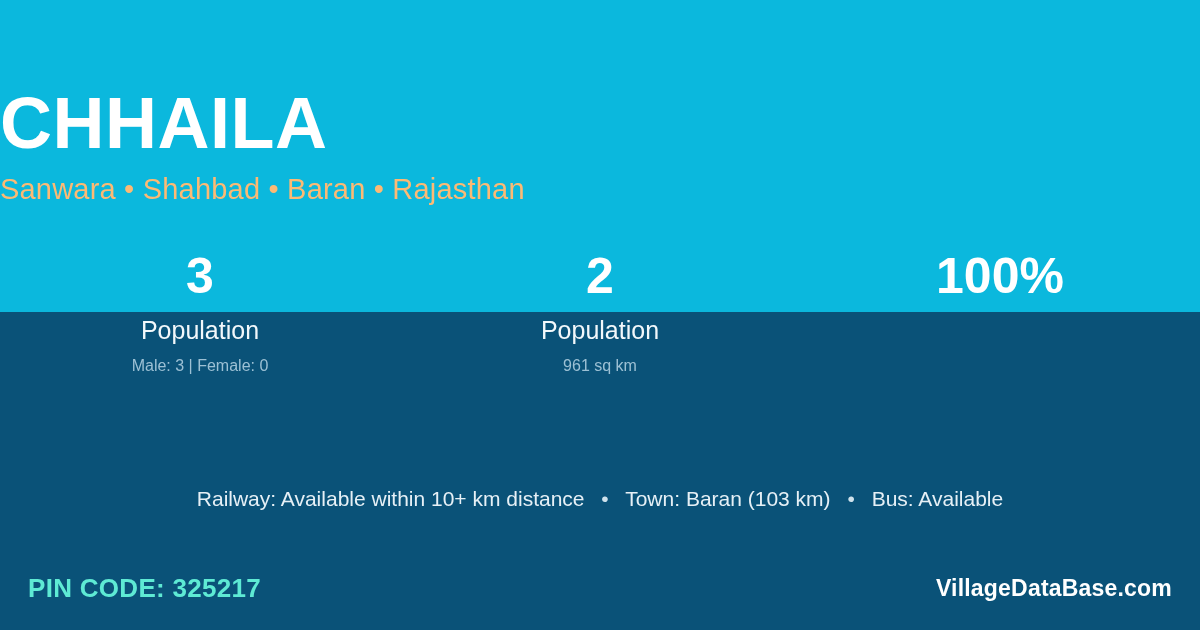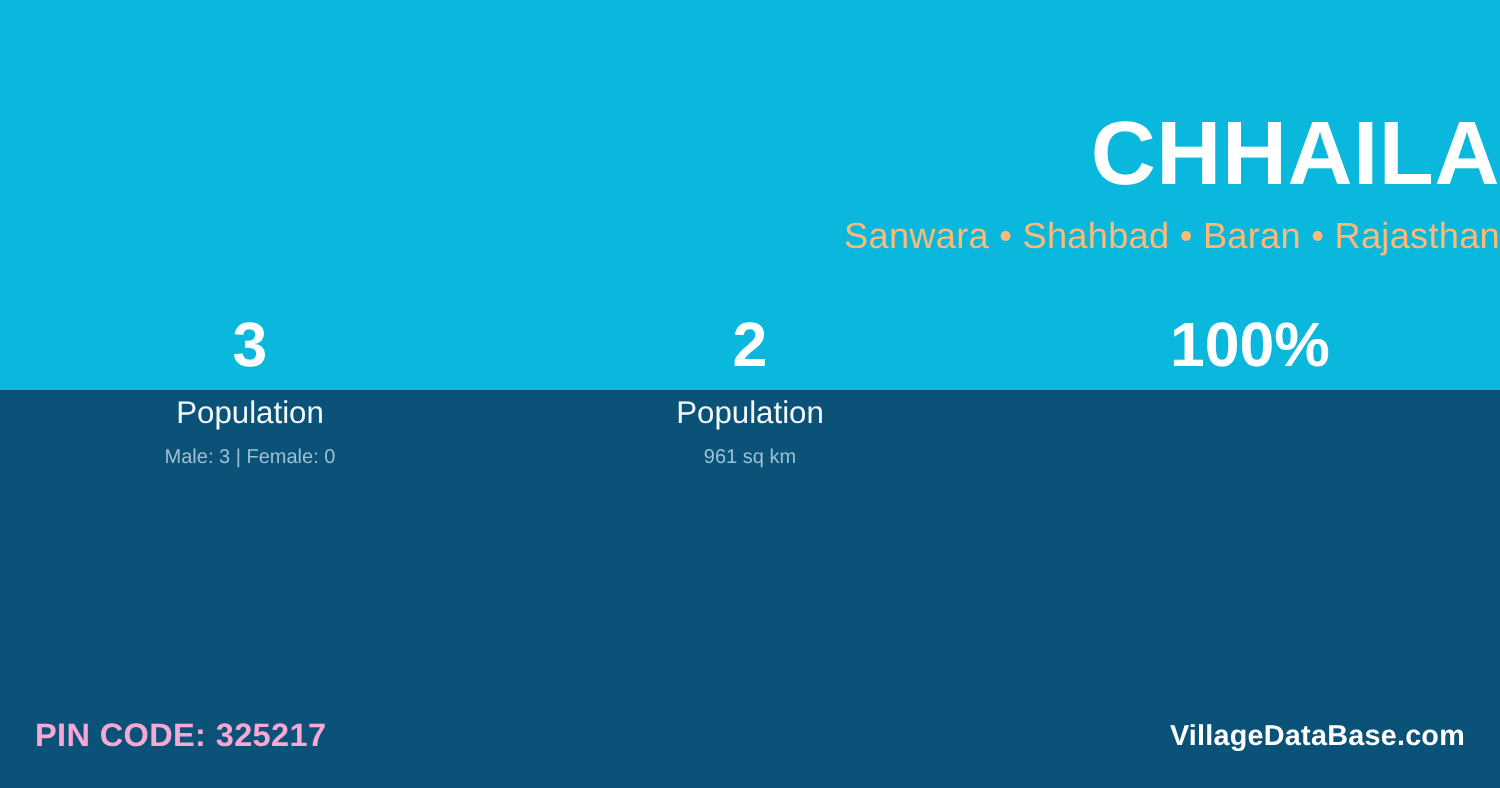--- a/index.html
+++ b/index.html
@@ -31,21 +31,21 @@
     height: 312px;
     background: #0bb8dd;
   }
 
   
   #header {
     position: absolute;
     left: 0;
     top: 0;
     width: 1200px;
-    text-align: right;
+    text-align: left;
   }
 
   #village-title {
     margin-top: 83px;
     font-size: 72px;
     line-height: 80px;
     font-weight: bold;
     color: #ffffff;
     letter-spacing: 0.5px;
   }
@@ -126,21 +126,21 @@
     display: flex;
     align-items: center;
     justify-content: space-between;
     padding: 0 28px 14px 28px;
   }
 
   #pin-code {
     font-size: 26px;
     line-height: 30px;
     font-weight: bold;
-    color: #f9a8d4;
+    color: #5eead4;
     letter-spacing: 0.3px;
   }
 
   #brand {
     font-size: 23px;
     line-height: 28px;
     font-weight: bold;
     color: #ffffff;
     letter-spacing: 0.2px;
   }
@@ -170,19 +170,26 @@
       <div class="stat-label">Population</div>
       <div class="stat-sub">961 sq km</div>
     </div>
 
     <div class="stat">
       <div class="stat-value">100%</div>
     </div>
 
   </div>
 
+  <div id="amenities">
+    <span>Railway: Available within 10+ km distance</span>
+    <span class="sep">•</span>
+    <span>Town: Baran (103 km)</span>
+    <span class="sep">•</span>
+    <span>Bus: Available</span>
+  </div>
 
   <div id="footer">
     <div id="pin-code">PIN CODE: 325217</div>
     <div id="brand">VillageDataBase.com</div>
   </div>
 
 </div>
 
 </body></html>

